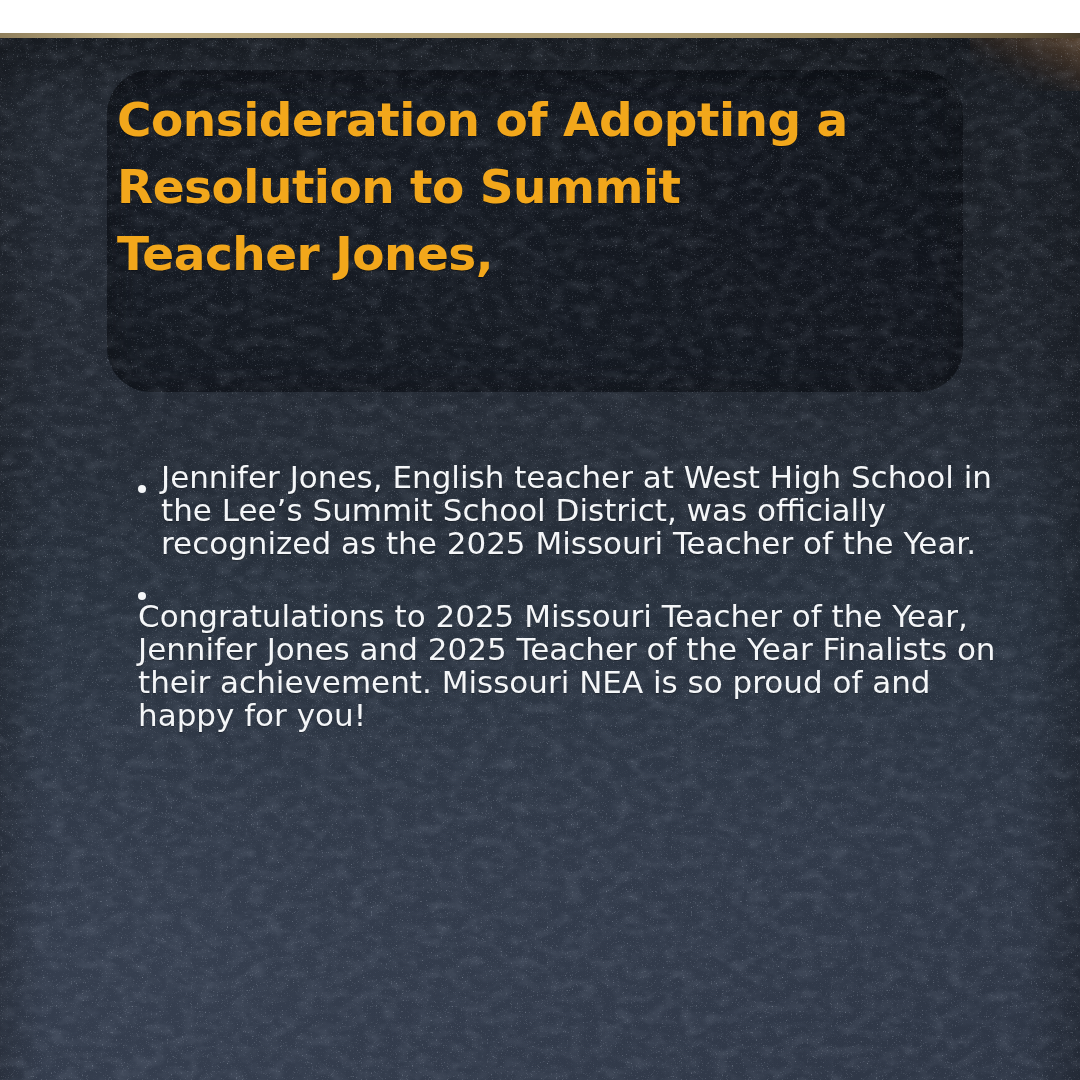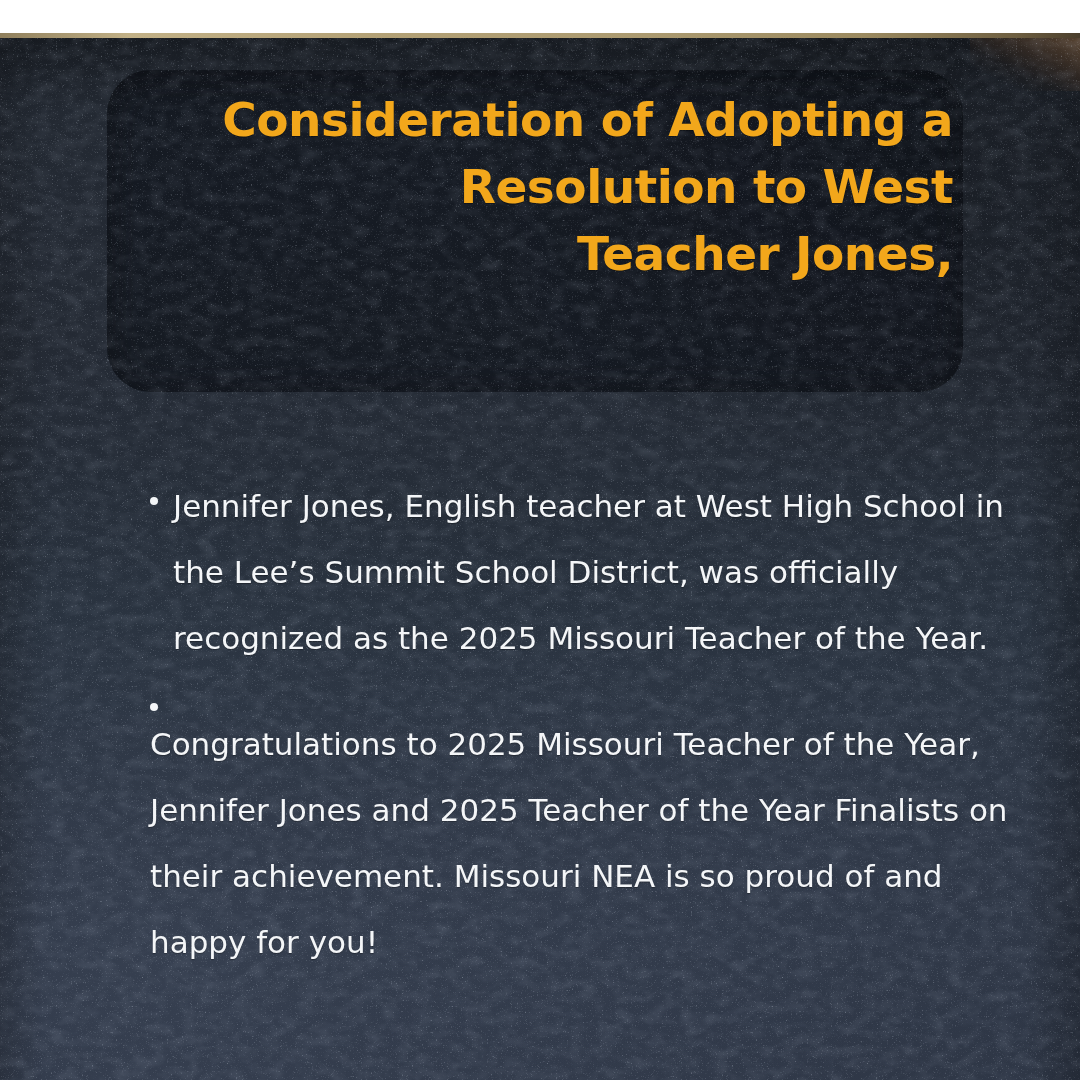--- a/index.html
+++ b/index.html
@@ -82,39 +82,39 @@
     width: 1080px; height: 1042px;
     z-index: 3;
     pointer-events: none;
   }
 
   .title-text {
     position: absolute;
     left: 117px; top: 86px;
     width: 836px;
     z-index: 4;
-    text-align: right;
+    text-align: left;
     color: var(--accent, #F2A71B);
     font-weight: 700;
     font-size: 47px;
     line-height: 67px;
     letter-spacing: -0.5px;
     text-shadow: 0 1px 0 rgba(0,0,0,0.35);
   }
 
   .bullets {
     position: absolute;
     left: 138px; top: 461px;
     width: 866px;
     z-index: 4;
-    margin: 12px; padding: 0;
+    margin: 0; padding: 0;
     list-style: none;
     color: var(--body-text, #F4F6F8);
     font-size: 31px;
-    line-height: 66px;
+    line-height: 33px;
   }
   .bullets li {
     display: flex;
     align-items: flex-start;
   }
   .bullets li + li { margin-top: 8px; flex-direction: column; }
   .bullet-dot {
     flex: none;
     width: 8px; height: 8px;
     margin: 24px 15px 0 0;
@@ -153,21 +153,21 @@
                   0 0 0 0 0.74
                   0.4 0.4 0.4 0 -0.52"></feColorMatrix>
       </filter>
     </defs>
     <rect width="1080" height="1042" filter="url(#chalkDust)" opacity="0.30"></rect>
     <rect width="1080" height="1042" filter="url(#chalkNoise)" opacity="0.55"></rect>
   </svg>
 
   <div class="title-text">
     <div>Consideration of Adopting a</div>
-    <div>Resolution to West</div>
+    <div>Resolution to Summit</div>
     <div>Teacher Jones,</div>
   </div>
 
   <ul class="bullets">
     <li>
       <span class="bullet-dot"></span>
       <span class="bullet-text">Jennifer Jones, English teacher at West High School in the Lee’s Summit School District, was officially recognized as the 2025 Missouri Teacher of the Year.</span>
     </li>
     <li>
       <span class="bullet-dot"></span>

